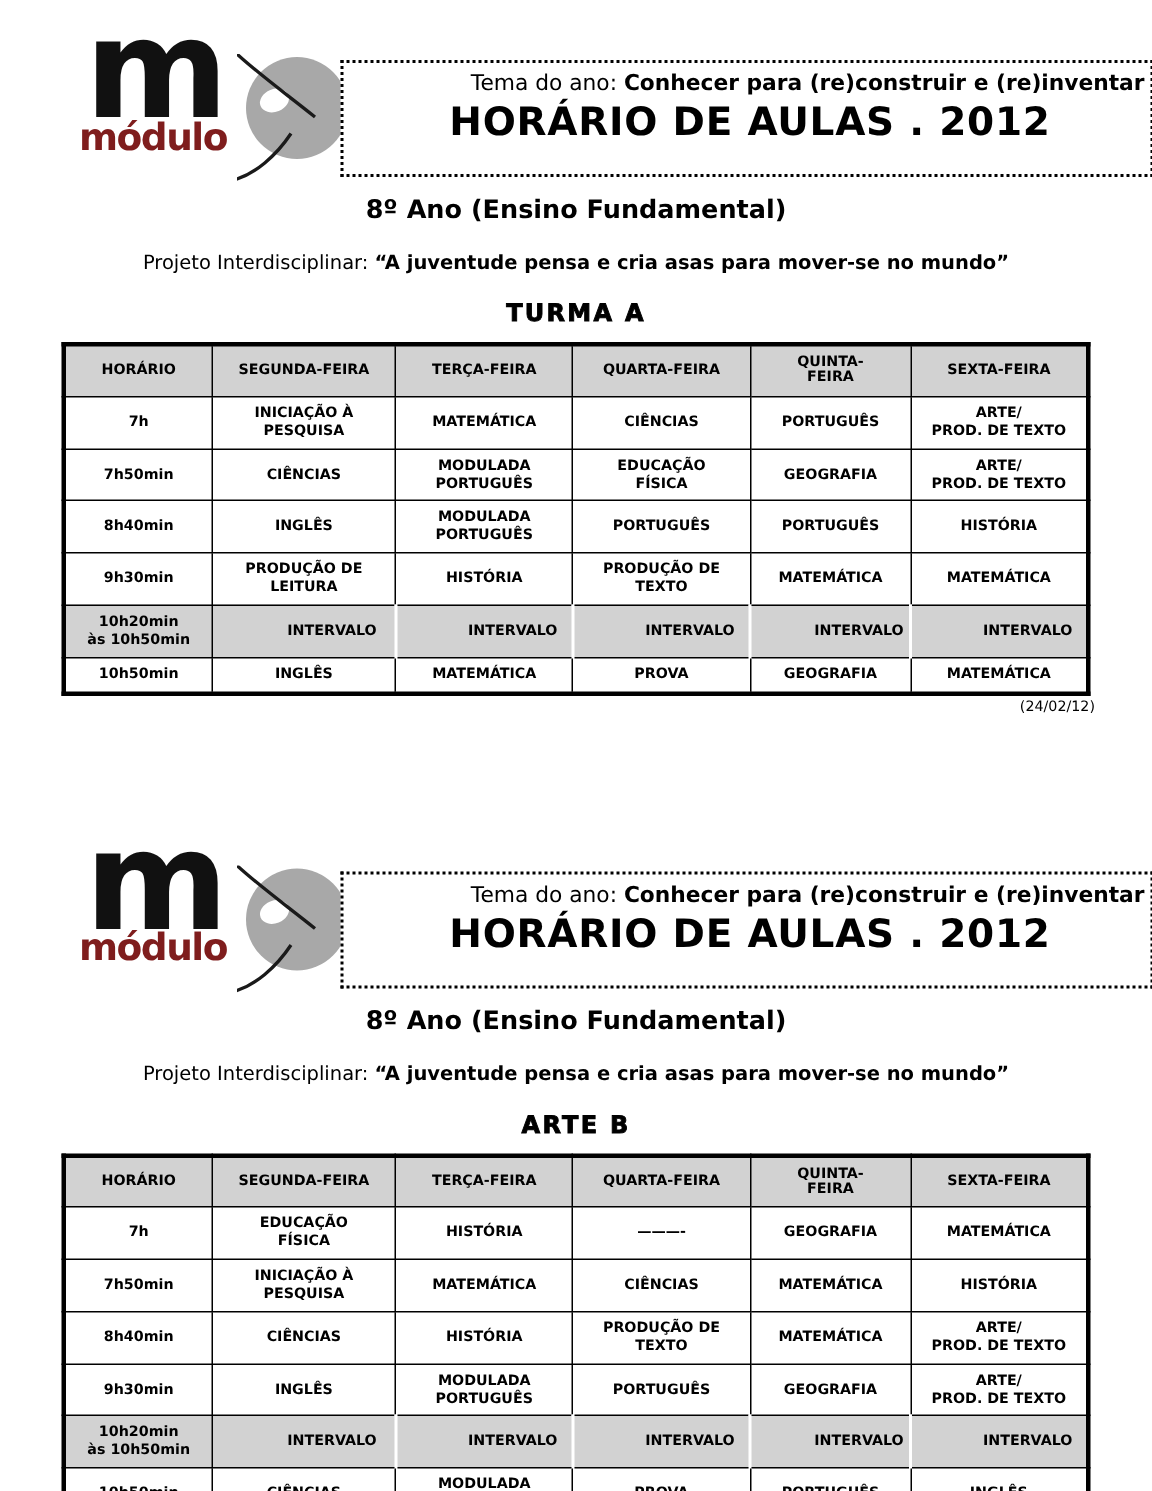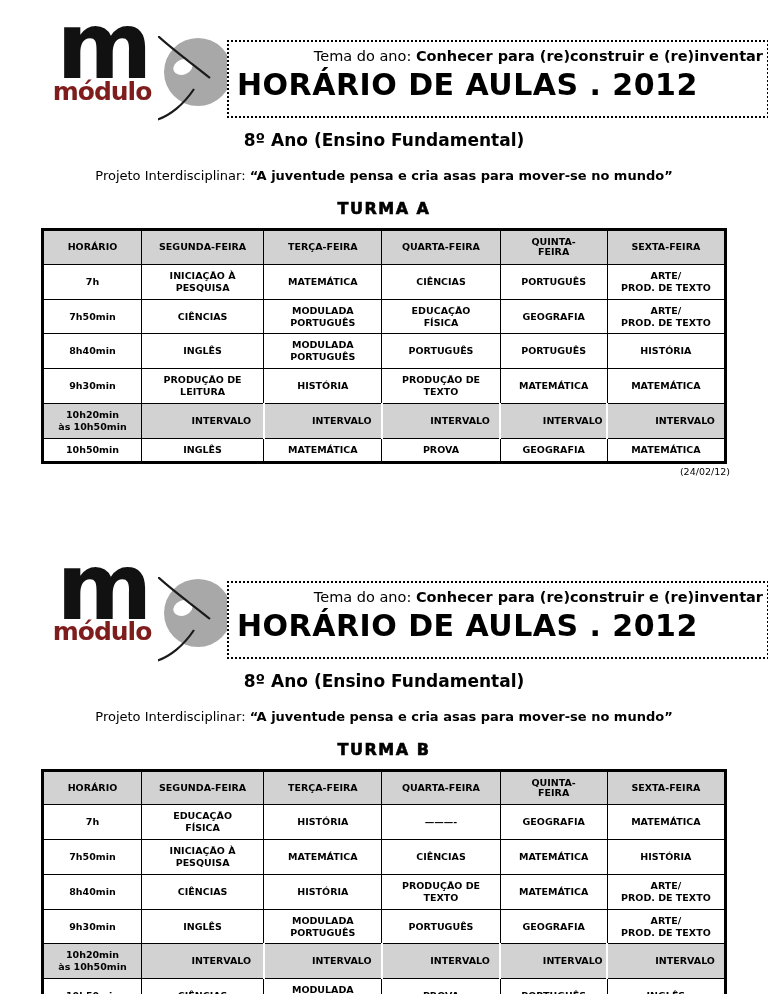--- a/index.html
+++ b/index.html
@@ -27,21 +27,21 @@
   }
   .spool{position:absolute;left:158px;top:22px;z-index:1;}
   .banner{
     position:absolute;left:207px;top:26px;width:526px;height:68px;
     background:#fff;border:2px dotted #000;z-index:2;
     padding:6px 4px 0 8px;box-sizing:content-box;margin-left:20px;
   }
   .banner-line1{text-align:right;font-size:14.5px;white-space:nowrap;}
   .banner-line1 .bold{font-weight:bold;}
   .banner-title{
-    font-size:30px;font-weight:bold;
+    text-align:center;font-size:26px;font-weight:bold;
     letter-spacing:0.5px;margin-top:3px;white-space:nowrap;
   }
 
   
   .grade{
     text-align:center;font-size:17px;font-weight:bold;margin-top:12px;
   }
   .project{
     text-align:center;font-size:13px;margin-top:18px;
   }
@@ -210,21 +210,21 @@
         <span>Tema do ano: </span><span class="bold">Conhecer para (re)construir e (re)inventar</span>
       </div>
       <div class="banner-title">HORÁRIO DE AULAS . 2012</div>
     </div>
   </div>
 
   <div class="grade">8º Ano (Ensino Fundamental)</div>
   <div class="project">
     <span>Projeto Interdisciplinar: </span><span class="bold">“A juventude pensa e cria asas para mover-se no mundo”</span>
   </div>
-  <div class="turma">TURMA B</div>
+  <div class="turma">ARTE B</div>
 
   <table class="schedule">
       <colgroup>
         <col class="c-time">
         <col class="c-seg">
         <col>
         <col>
         <col class="c-qui">
         <col>
       </colgroup>

